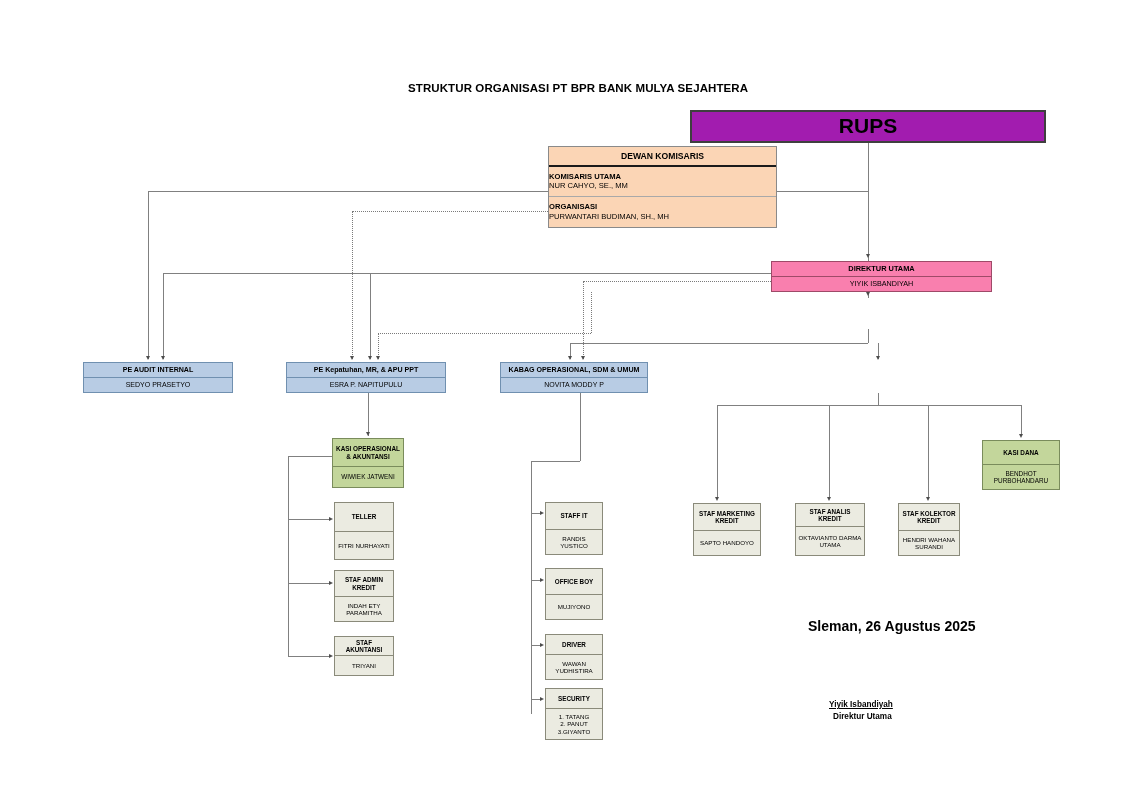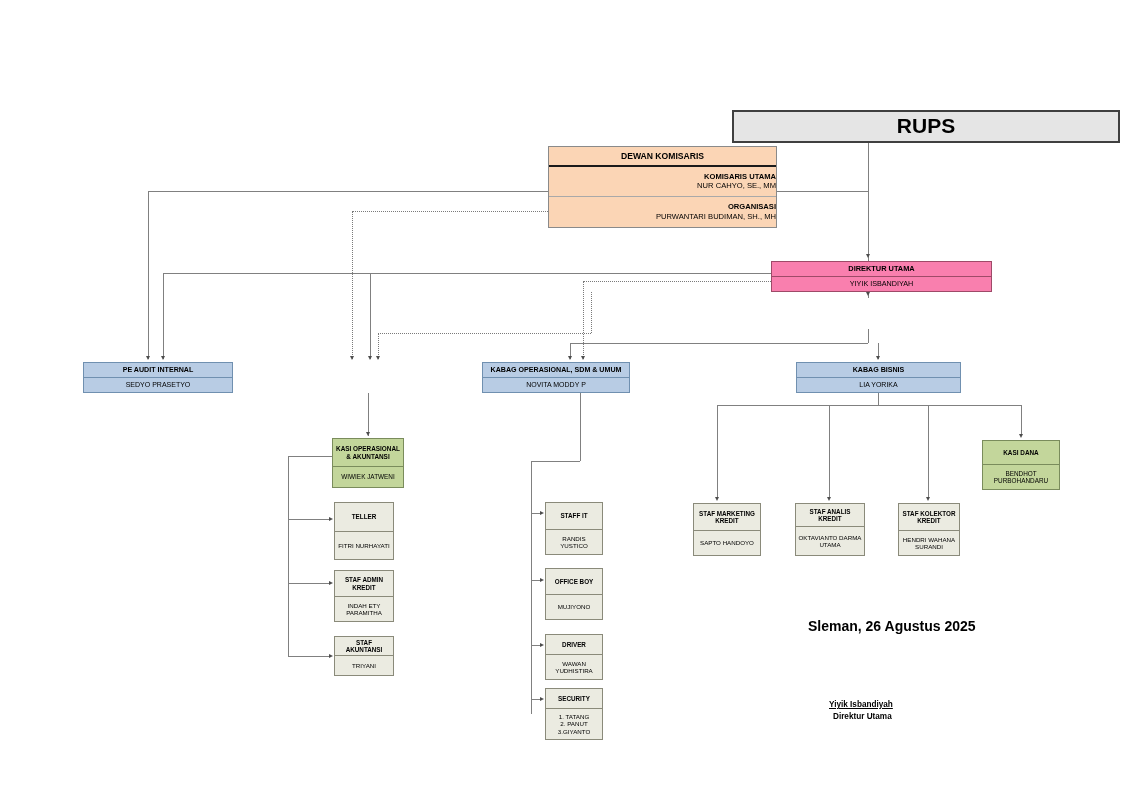--- a/index.html
+++ b/index.html
@@ -53,24 +53,23 @@
   }
   .node .title-cell {
     font-weight: bold;
   }
   .node .name-cell {
     font-weight: normal;
   }
 
   
   .n-rups {
-    left: 690px; top: 110px; width: 388px; height: 33px;
+    left: 690px; top: 110px; width: 356px; height: 33px;
     border: 2px solid #3f3f3f;
-    background: #e5e5e5;
-    margin-left: 42px;
+    background: #a21caf;
   }
   .n-rups .title-cell {
     flex: 1 1 auto;
     font-size: 21px;
     font-weight: bold;
   }
 
   
   .n-dewan {
     left: 548px; top: 146px; width: 229px; height: 82px;
@@ -81,21 +80,21 @@
     box-sizing: border-box;
     height: 20px;
     display: flex; align-items: center; justify-content: center;
     font-size: 8.6px; font-weight: bold;
     border-bottom: 2px solid #1a1a1a;
   }
   .n-dewan .row {
     box-sizing: border-box;
     height: 31px;
     display: flex; flex-direction: column;
-    align-items: flex-end; justify-content: center;
+    align-items: flex-start; justify-content: center;
     border-bottom: 1px solid #a9a9a9;
   }
   .n-dewan .row:last-child { border-bottom: none; }
   .n-dewan .row .r-title { font-size: 7.6px; font-weight: bold; line-height: 1.25; }
   .n-dewan .row .r-name  { font-size: 7.6px; line-height: 1.25; }
 
   
   .n-pink {
     background: #f97fae;
     border: 1px solid #9e4a68;
@@ -109,21 +108,21 @@
   
   .n-blue {
     background: #b8cce4;
     border: 1px solid #7090b0;
     height: 31px;
   }
   .n-blue .title-cell { height: 15px; font-size: 7.1px; border-bottom: 1px solid #7090b0; }
   .n-blue .name-cell  { height: 15px; font-size: 7.0px; }
   .n-audit   { left: 83px;  top: 362px; width: 150px; }
   .n-kepat   { left: 286px; top: 362px; width: 160px; }
-  .n-kabagop { left: 482px; top: 362px; width: 148px; }
+  .n-kabagop { left: 500px; top: 362px; width: 148px; }
   .n-kabagbis{ left: 796px; top: 362px; width: 165px; }
 
   
   .n-green {
     background: #c3d69b;
     border: 1px solid #7a8c5c;
   }
   .n-green .title-cell { font-size: 6.4px; border-bottom: 1px solid #7a8c5c; }
   .n-green .name-cell  { font-size: 6.4px; }
   .n-kasiop   { left: 332px; top: 438px; width: 72px; height: 50px; }
@@ -229,20 +228,21 @@
     font-size: 8.2px;
     font-weight: bold;
     white-space: nowrap;
   }
 </style>
 </head>
 <body>
 
 <div id="canvas">
 
+  <div class="chart-title">STRUKTUR ORGANISASI  PT BPR BANK MULYA SEJAHTERA</div>
 
   <div class="ln v" style="left:868px; top:143px; height:118px;"></div>
   <div class="arw-d" style="left:865.5px; top:254px;"></div>
 
   <div class="ln h" style="left:777px; top:191px; width:91px;"></div>
 
   <div class="ln h" style="left:148px; top:191px; width:400px;"></div>
   <div class="ln v" style="left:148px; top:191px; height:168px;"></div>
   <div class="arw-d" style="left:145.5px; top:356px;"></div>
 
@@ -330,30 +330,30 @@
     <div class="title-cell">DIREKTUR UTAMA</div>
     <div class="name-cell">YIYIK ISBANDIYAH</div>
   </div>
 
 
   <div class="node n-blue n-audit">
     <div class="title-cell">PE AUDIT INTERNAL</div>
     <div class="name-cell">SEDYO PRASETYO</div>
   </div>
 
+  <div class="node n-blue n-kepat">
+    <div class="title-cell">PE Kepatuhan, MR, &amp; APU PPT</div>
+    <div class="name-cell">ESRA P. NAPITUPULU</div>
+  </div>
 
   <div class="node n-blue n-kabagop">
     <div class="title-cell">KABAG OPERASIONAL, SDM &amp; UMUM</div>
     <div class="name-cell">NOVITA MODDY P</div>
   </div>
 
-  <div class="node n-blue n-kabagbis">
-    <div class="title-cell">KABAG BISNIS</div>
-    <div class="name-cell">LIA YORIKA</div>
-  </div>
 
   <div class="node n-green n-kasiop">
     <div class="title-cell">KASI OPERASIONAL &amp; AKUNTANSI</div>
     <div class="name-cell">WIWIEK JATWENI</div>
   </div>
 
   <div class="node n-green n-kasidana">
     <div class="title-cell">KASI DANA</div>
     <div class="name-cell">BENDHOT PURBOHANDARU</div>
   </div>

